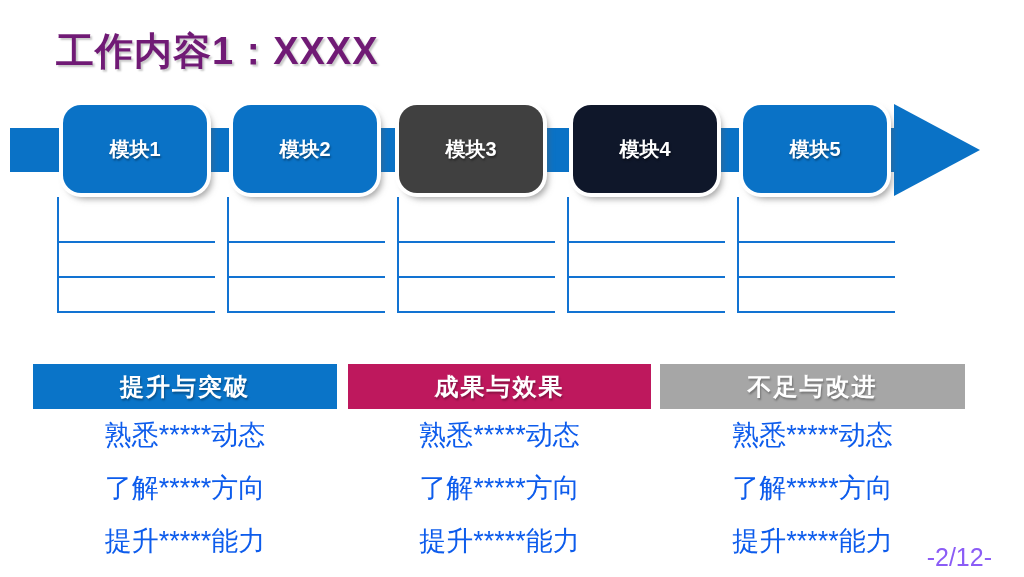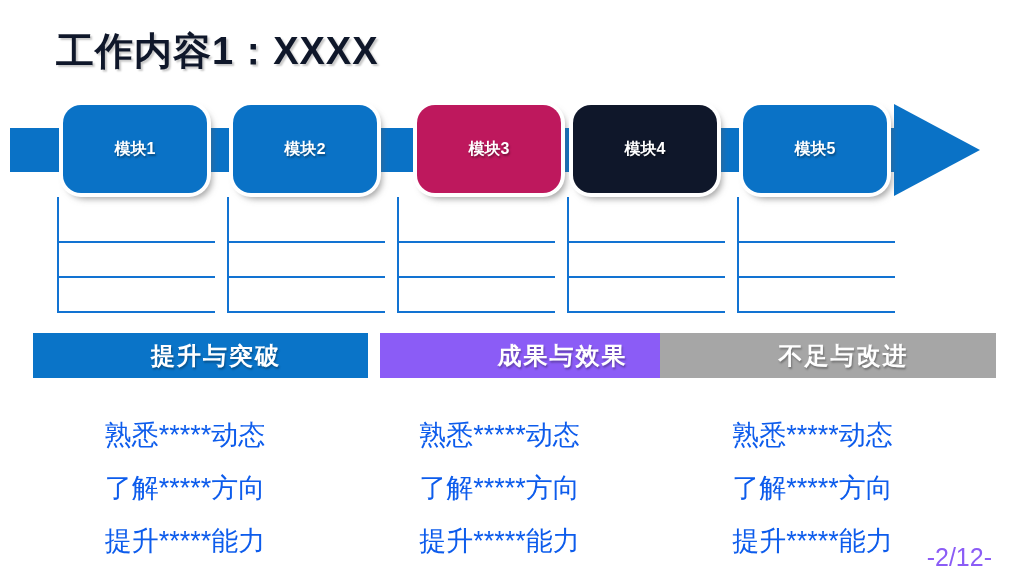--- a/index.html
+++ b/index.html
@@ -6,21 +6,21 @@
   body {
     width: 1024px; height: 577px;
     background: #ffffff;
     position: relative;
     overflow: hidden;
     font-family: "Liberation Sans", "DejaVu Sans", sans-serif;
   }
   
   .slide-title {
     position: absolute; left: 56px; top: 26px;
-    font-size: 38px; font-weight: bold; color: #0f172a;
+    font-size: 38px; font-weight: bold; color: #701a75;
     letter-spacing: 1px;
     text-shadow: 2px 2px 2px rgba(0,0,0,0.22);
     white-space: nowrap;
   }
   
   .flow-band {
     position: absolute; left: 10px; top: 128px;
     width: 886px; height: 44px;
     background: #0a72c6;
     z-index: 0;
@@ -37,42 +37,42 @@
   .module-box {
     position: absolute; top: 105px;
     width: 144px; height: 88px;
     background: #0a72c6;
     border-radius: 18px;
     box-shadow: 0 0 0 4px #ffffff, 4px 5px 6px 1px rgba(95,95,95,0.55);
     z-index: 1;
     display: flex; align-items: center; justify-content: center;
   }
   .module-label {
-    color: #ffffff; font-size: 16px; font-weight: bold;
+    color: #ffffff; font-size: 20px; font-weight: bold;
     text-shadow: 1px 2px 2px rgba(0,0,0,0.35);
     white-space: nowrap;
   }
   
   .module-table {
     position: absolute; top: 197px;
     width: 156px; height: 116px;
     border-left: 2px solid #1273d2;
     z-index: 0;
   }
   .tline {
     position: absolute; left: 0; width: 156px; height: 2px;
     background: #1273d2;
   }
   .tline.r1 { top: 44px; }
   .tline.r2 { top: 79px; }
   .tline.r3 { top: 114px; }
   
   .section-bar {
-    position: absolute; top: 333px; height: 45px;
-    display: flex; align-items: center; justify-content: center; padding-left: 31px;
+    position: absolute; top: 364px; height: 45px;
+    display: flex; align-items: center; justify-content: center;
   }
   .section-bar-label {
     color: #ffffff; font-size: 24px; font-weight: bold;
     letter-spacing: 2px;
     text-shadow: 1px 2px 2px rgba(0,0,0,0.3);
     white-space: nowrap;
   }
   
   .section-texts {
     position: absolute; top: 409px;
@@ -92,24 +92,24 @@
 <body>
 
 <div class="slide-title">工作内容1：XXXX</div>
 
 <div class="flow-band" style="background-color: rgb(10, 114, 198);"></div>
 <div class="flow-arrowhead" style="border-left-color: rgb(10, 114, 198);"></div>
 
 <div class="module-box" style="left: 63px; background-color: rgb(10, 114, 198);">
   <span class="module-label">模块1</span>
 </div>
-<div class="module-box" style="left: 233px; background-color: rgb(10, 114, 198); font-family: Liberation Mono, monospace;">
+<div class="module-box" style="left: 233px; background-color: rgb(10, 114, 198);">
   <span class="module-label">模块2</span>
 </div>
-<div class="module-box" style="left: 417px; background-color: #be185d;">
+<div class="module-box" style="left: 399px; background-color: #404040;">
   <span class="module-label">模块3</span>
 </div>
 <div class="module-box" style="left: 573px; background-color: #0f172a;">
   <span class="module-label">模块4</span>
 </div>
 <div class="module-box" style="left: 743px; background-color: rgb(10, 114, 198);">
   <span class="module-label">模块5</span>
 </div>
 
 <div class="module-table" style="left:57px">
@@ -134,21 +134,21 @@
 </div>
 <div class="module-table" style="left:737px">
   <i class="tline r1"></i>
   <i class="tline r2"></i>
   <i class="tline r3"></i>
 </div>
 
 <div class="section-bar" style="left: 33px; width: 304px; background-color: rgb(10, 116, 200);">
   <span class="section-bar-label">提升与突破</span>
 </div>
-<div class="section-bar" style="left: 348px; width: 303px; background-color: #8b5cf6; margin-left: 32px;">
+<div class="section-bar" style="left: 348px; width: 303px; background-color: #be185d;">
   <span class="section-bar-label">成果与效果</span>
 </div>
 <div class="section-bar" style="left: 660px; width: 305px; background-color: rgb(166, 166, 166); text-align: right;">
   <span class="section-bar-label">不足与改进</span>
 </div>
 
 <div class="section-texts" style="left:33px;width:304px">
   <div class="blue-line">熟悉*****动态</div>
   <div class="blue-line">了解*****方向</div>
   <div class="blue-line">提升*****能力</div>

